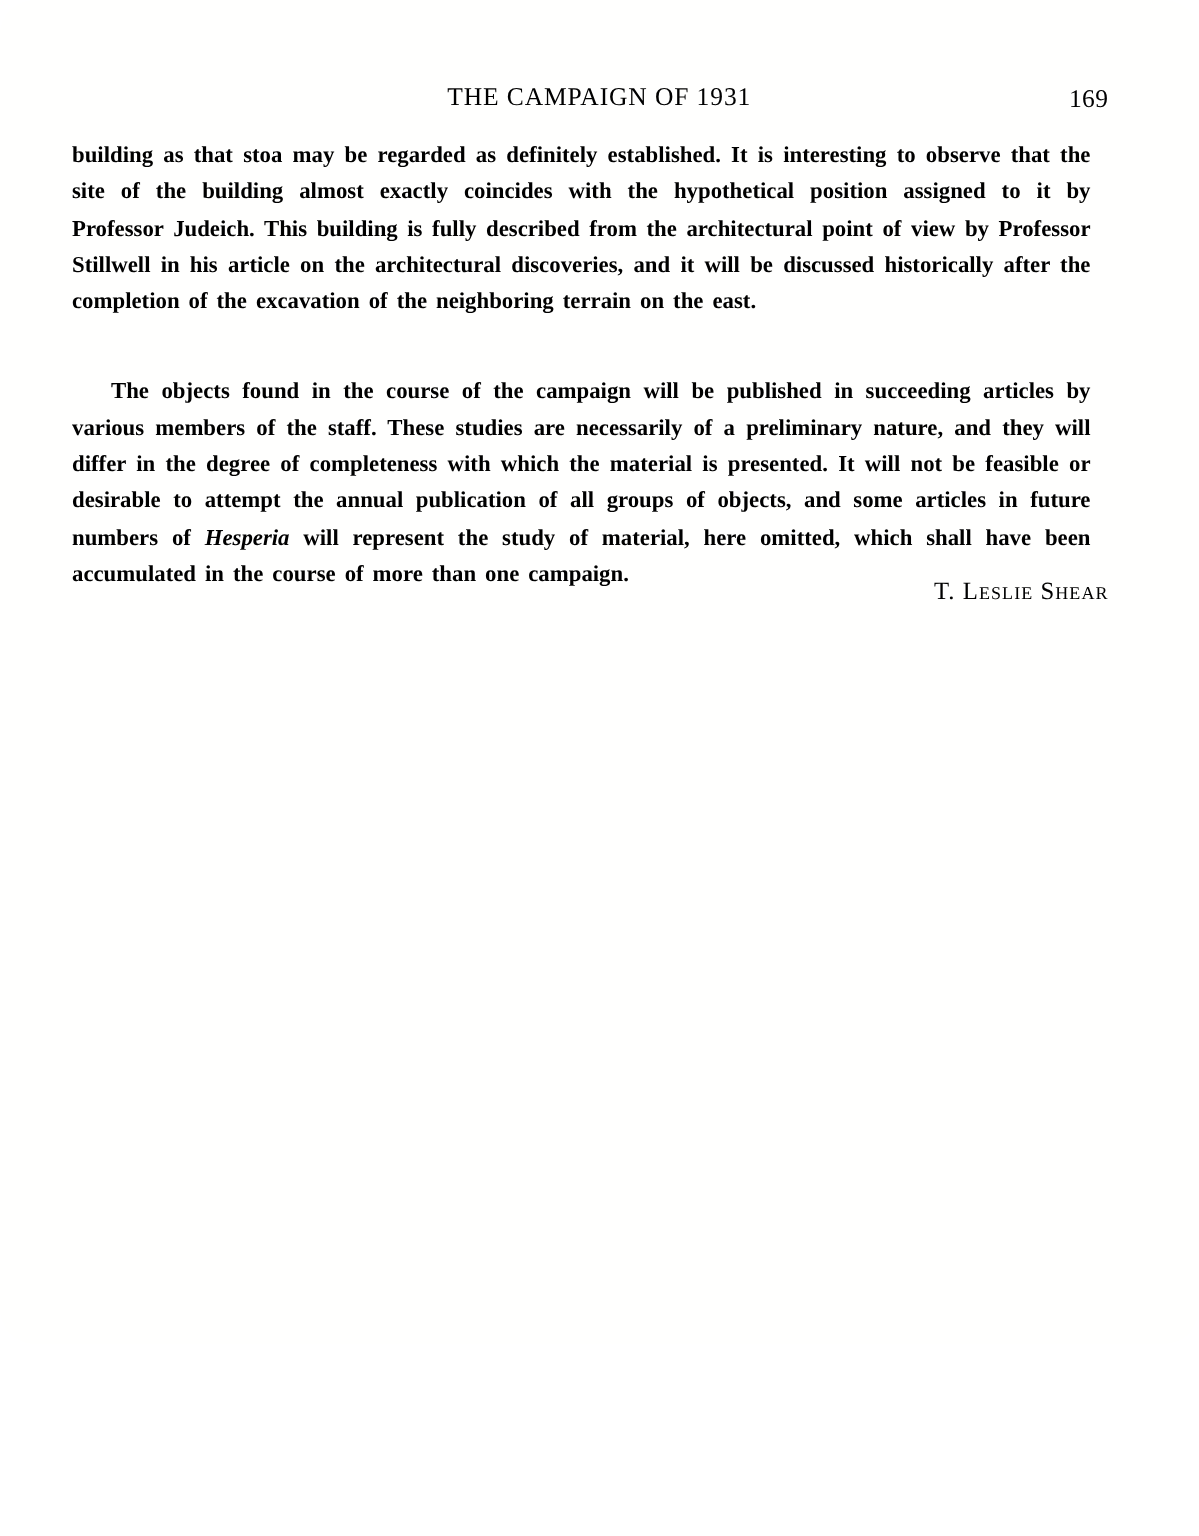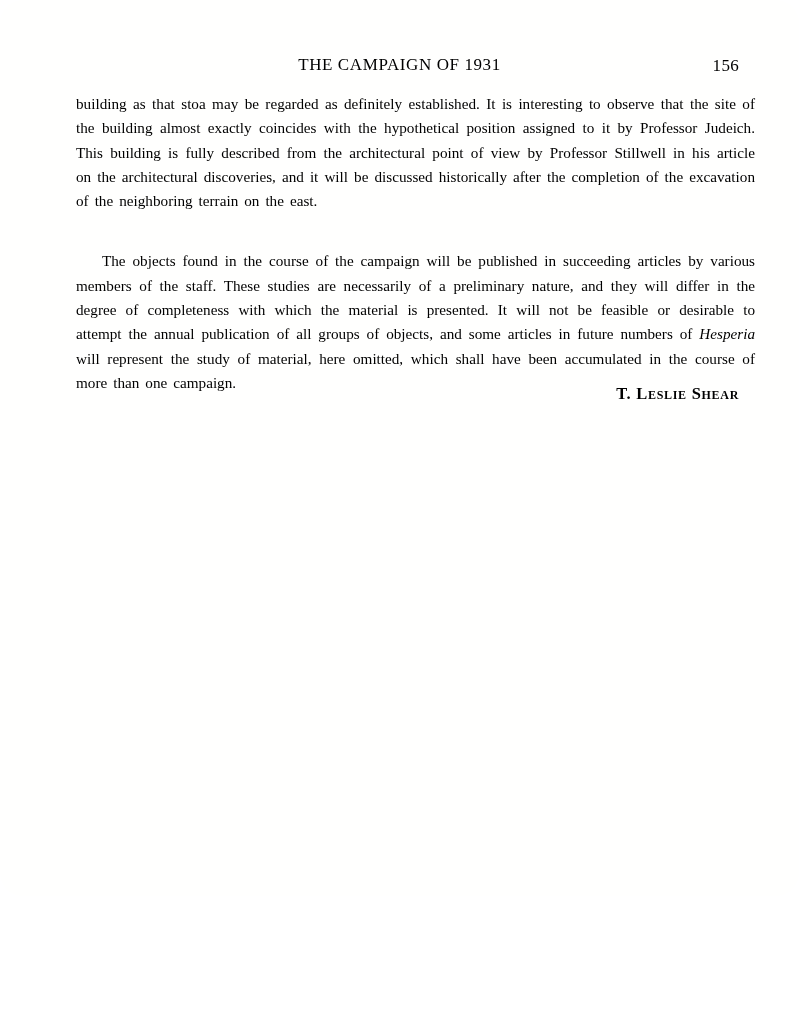--- a/index.html
+++ b/index.html
@@ -44,59 +44,59 @@
   .page-number {
     position: absolute;
     right: 0;
     top: 1px;
     font-size: 17px;
     letter-spacing: 0.3px;
   }
   .body-text {
     position: absolute;
     top: 92px;
-    left: 76px;
+    left: 48px;
     width: 679px;
     font-size: 15.2px;
     line-height: 24.3px;
     text-align: justify;
     text-justify: inter-word;
+    font-weight: bold;
   }
   .body-text p {
     margin: 0;
   }
   .body-text p.indent {
     text-indent: 26px;
     margin-top: 36px;
   }
   .wide { word-spacing: 2.2px; }
   i { font-style: italic; }
   .signature {
     position: absolute;
     top: 384px;
     left: 60px;
     width: 679px;
     text-align: right;
     font-size: 16.5px;
     font-variant: small-caps;
     letter-spacing: 0.7px;
-    font-weight: bold;
   }
   .signature .first {
     font-variant: normal;
   }
 </style>
 </head>
 <body>
 
 <div class="page">
 
   <div class="running-head">
     <div class="header-title">THE CAMPAIGN OF 1931</div>
-    <div class="page-number">156</div>
+    <div class="page-number">169</div>
   </div>
 
   <div class="body-text">
     <p class="wide">building as that stoa may be regarded as definitely established.  It is interesting to observe that the site of the building almost exactly coincides with the hypothetical position assigned to it by Professor Judeich.  This building is fully described from the architectural point of view by Professor Stillwell in his article on the architectural discoveries, and it will be discussed historically after the completion of the excavation of the neighboring terrain on the east.</p>
     <p class="indent wide"><span>The objects found in the course of the campaign will be published in succeeding articles by various members of the staff.  These studies are necessarily of a preliminary nature, and they will differ in the degree of completeness with which the material is presented.  It will not be feasible or desirable to attempt the annual publication of all groups of objects, and some articles in future numbers of </span><i>Hesperia</i><span> will represent the study of material, here omitted, which shall have been accumulated in the course of more than one campaign.</span></p>
   </div>
 
   <div class="signature">
     <span class="first">T. </span><span>Leslie Shear</span>
   </div>

